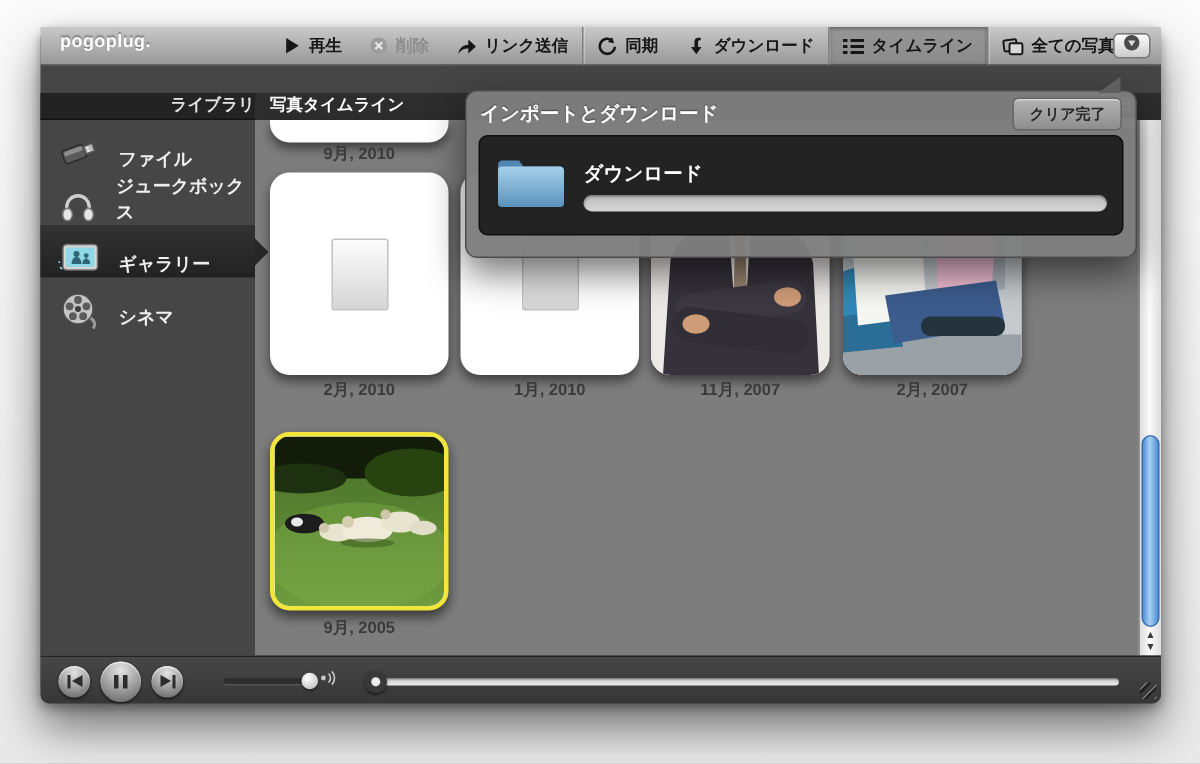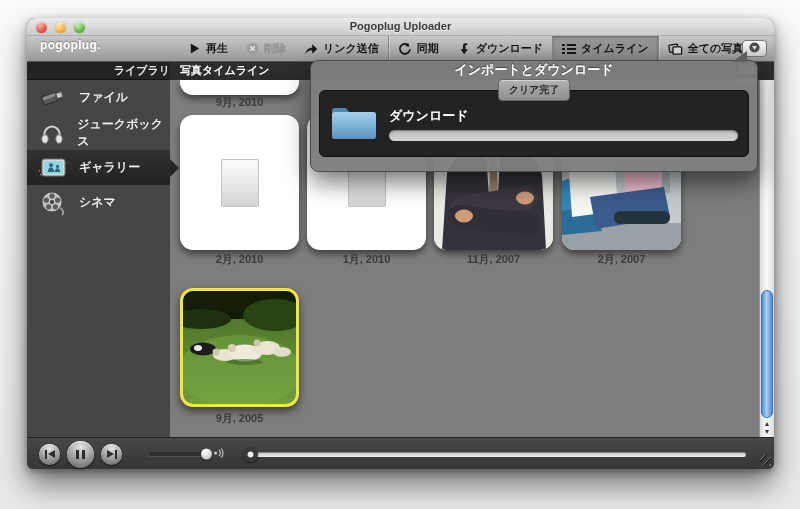--- a/index.html
+++ b/index.html
@@ -39,21 +39,21 @@
   .tb-sep { width:1px; background:#828282; box-shadow:1px 0 0 rgba(255,255,255,.3); }
   .status-btn {
     position:absolute; right:7px; top:4px; width:25px; height:17px; border-radius:4px;
     background:linear-gradient(#fcfcfc,#cccccc); border:1px solid #777;
     display:flex; align-items:center; justify-content:center;
   }
   
   .appbody { position:absolute; top:44px; left:0; right:0; bottom:32px; display:flex; }
   .sidebar { width:143px; background:#464646; position:relative; z-index:1; }
   .sb-header { height:18px; background:#232323; border-bottom:1px solid #141414; color:#e6e6e6; font-size:11px; font-weight:bold; line-height:17px; padding-left:10px;text-align:right; }
-  .sb-item { height:35px; display:flex; align-items:center; gap:10px; padding-left:10px; color:#efefef; font-size:12px; font-weight:bold; position:relative; cursor:default; }
+  .sb-item { height:35px; display:flex; align-items:flex-end; gap:10px; padding-left:10px; color:#efefef; font-size:12px; font-weight:bold; position:relative; cursor:default; }
   .sb-item .sicon { width:32px; height:27px; display:flex; align-items:center; justify-content:center; }
   .sb-item.selected { background:linear-gradient(#323232,#222); }
   .sb-item.selected::after {
     content:''; position:absolute; right:-9px; top:50%; margin-top:-9px; z-index:10;
     border-left:9px solid #262626; border-top:9px solid transparent; border-bottom:9px solid transparent;
   }
   .main { flex:1; background:#7d7d7d; position:relative; overflow:hidden; }
   .main-header { height:18px; background:#2d2d2d; color:#fff; font-size:11px; font-weight:bold; line-height:17px; padding-left:10px; position:relative; }
   .storage-label { position:absolute; right:19px; top:0; color:#fff; font-size:11px; font-weight:bold; line-height:17px; }
   .storage-bar { position:absolute; right:17px; top:17px; width:22px; height:6px; background:#fff; border-radius:2px; box-shadow:0 1px 2px rgba(0,0,0,.5); }
@@ -86,21 +86,21 @@
   
   .popover {
     position:absolute; left:283px; top:42px; width:448px; height:112px; z-index:50;
     background:rgba(126,126,126,.97); border:1px solid #4c4c4c; border-radius:8px;
     box-shadow:0 10px 24px rgba(0,0,0,.55);
   }
   .popover::before {
     content:''; position:absolute; top:-10px; right:10px;
     border-bottom:11px solid #5f5f5f; border-left:15px solid transparent;
   }
-  .pop-header { height:29px; display:flex; align-items:center; justify-content:space-between; padding:0 9px;flex-direction:column; }
+  .pop-header { height:29px; display:flex; align-items:center; justify-content:space-between; padding:0 9px; }
   .pop-title { color:#fff; font-size:13px; font-weight:bold; text-shadow:0 -1px 1px rgba(0,0,0,.45); }
   .clear-btn {
     background:linear-gradient(#b2b2b2,#8e8e8e); border:1px solid #666; border-radius:4px;
     color:#262626; font-size:10px; font-weight:bold; padding:3px 10px;
     box-shadow:inset 0 1px 0 rgba(255,255,255,.45); font-family:inherit;
   }
   .pop-row {
     margin:0 8px; height:67px; background:#232323; border:1px solid #0f0f0f; border-radius:6px;
     display:flex; align-items:center; padding:0 10px; gap:11px;
   }
@@ -146,28 +146,20 @@
   .resize-grip {
     position:absolute; right:3px; bottom:3px; width:11px; height:11px;
     background:repeating-linear-gradient(135deg, transparent 0 3px, rgba(255,255,255,.30) 3px 4px, rgba(0,0,0,.45) 4px 5.5px);
   }
 </style>
 </head>
 <body>
 
 <div class="window">
 
-  <div class="titlebar">
-    <div class="lights">
-      <div class="light red"></div>
-      <div class="light yellow"></div>
-      <div class="light green"></div>
-    </div>
-    <div class="wtitle">Pogoplug Uploader</div>
-  </div>
 
   <div class="toolbar">
     <div class="logo">pogoplug.</div>
     <div class="tb-items">
       <div class="tb-btn">
         <span>
             <svg width="13" height="13" viewBox="0 0 14 14">
               <path d="M3 1.5 L12 7 L3 12.5 Z" fill="#161616"></path>
             </svg>
           </span>

